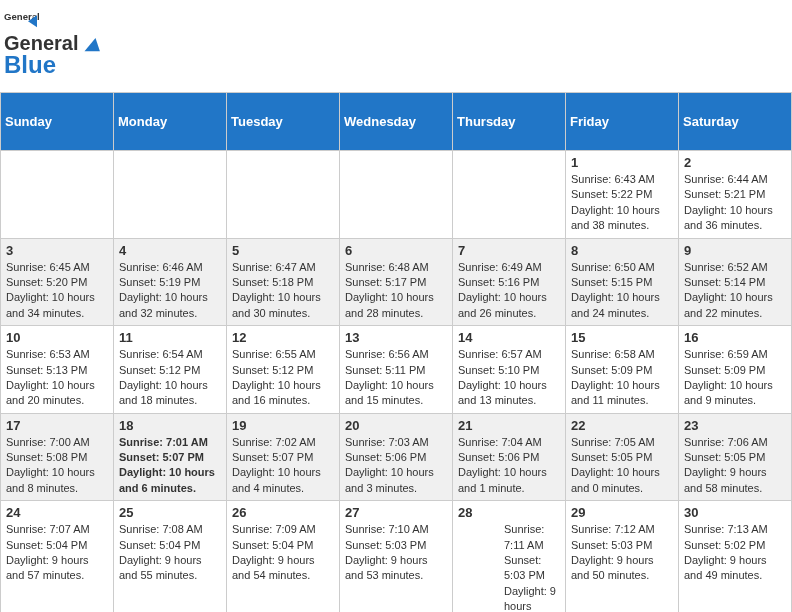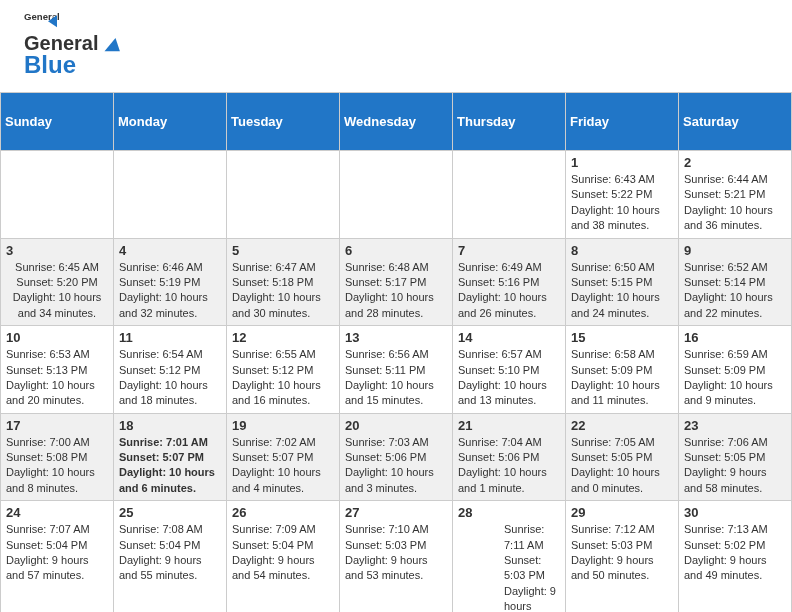--- a/index.html
+++ b/index.html
@@ -3,21 +3,21 @@
   <meta charset="utf-8">
   <style>
     * { box-sizing: border-box; margin: 0; padding: 0; }
     body {
       font-family: Arial, sans-serif;
       background: #fff;
       width: 792px;
       min-height: 612px;
     }
     .header {
-      padding: 10px 20px 5px 24px;
+      padding: 10px 20px 5px 4px;
       display: flex;
       align-items: flex-start;
       justify-content: space-between;
     }
     .logo {
       display: flex;
       flex-direction: column;
       align-items: flex-start;
     }
     .logo-icon {
@@ -134,21 +134,21 @@
           <span class="day-num">2</span>
           <div class="day-info" style="white-space: pre-line;">Sunrise: 6:44 AM
 Sunset: 5:21 PM
 Daylight: 10 hours
 and 36 minutes.</div>
         </td>
       </tr>
       <tr>
         <td>
           <span class="day-num">3</span>
-          <div class="day-info" style="white-space: pre-line; text-align: center;">Sunrise: 6:45 AM
+          <div class="day-info" style="white-space: pre-line;">Sunrise: 6:45 AM
 Sunset: 5:20 PM
 Daylight: 10 hours
 and 34 minutes.</div>
         </td>
         <td>
           <span class="day-num">4</span>
           <div class="day-info" style="white-space: pre-line;">Sunrise: 6:46 AM
 Sunset: 5:19 PM
 Daylight: 10 hours
 and 32 minutes.</div>

